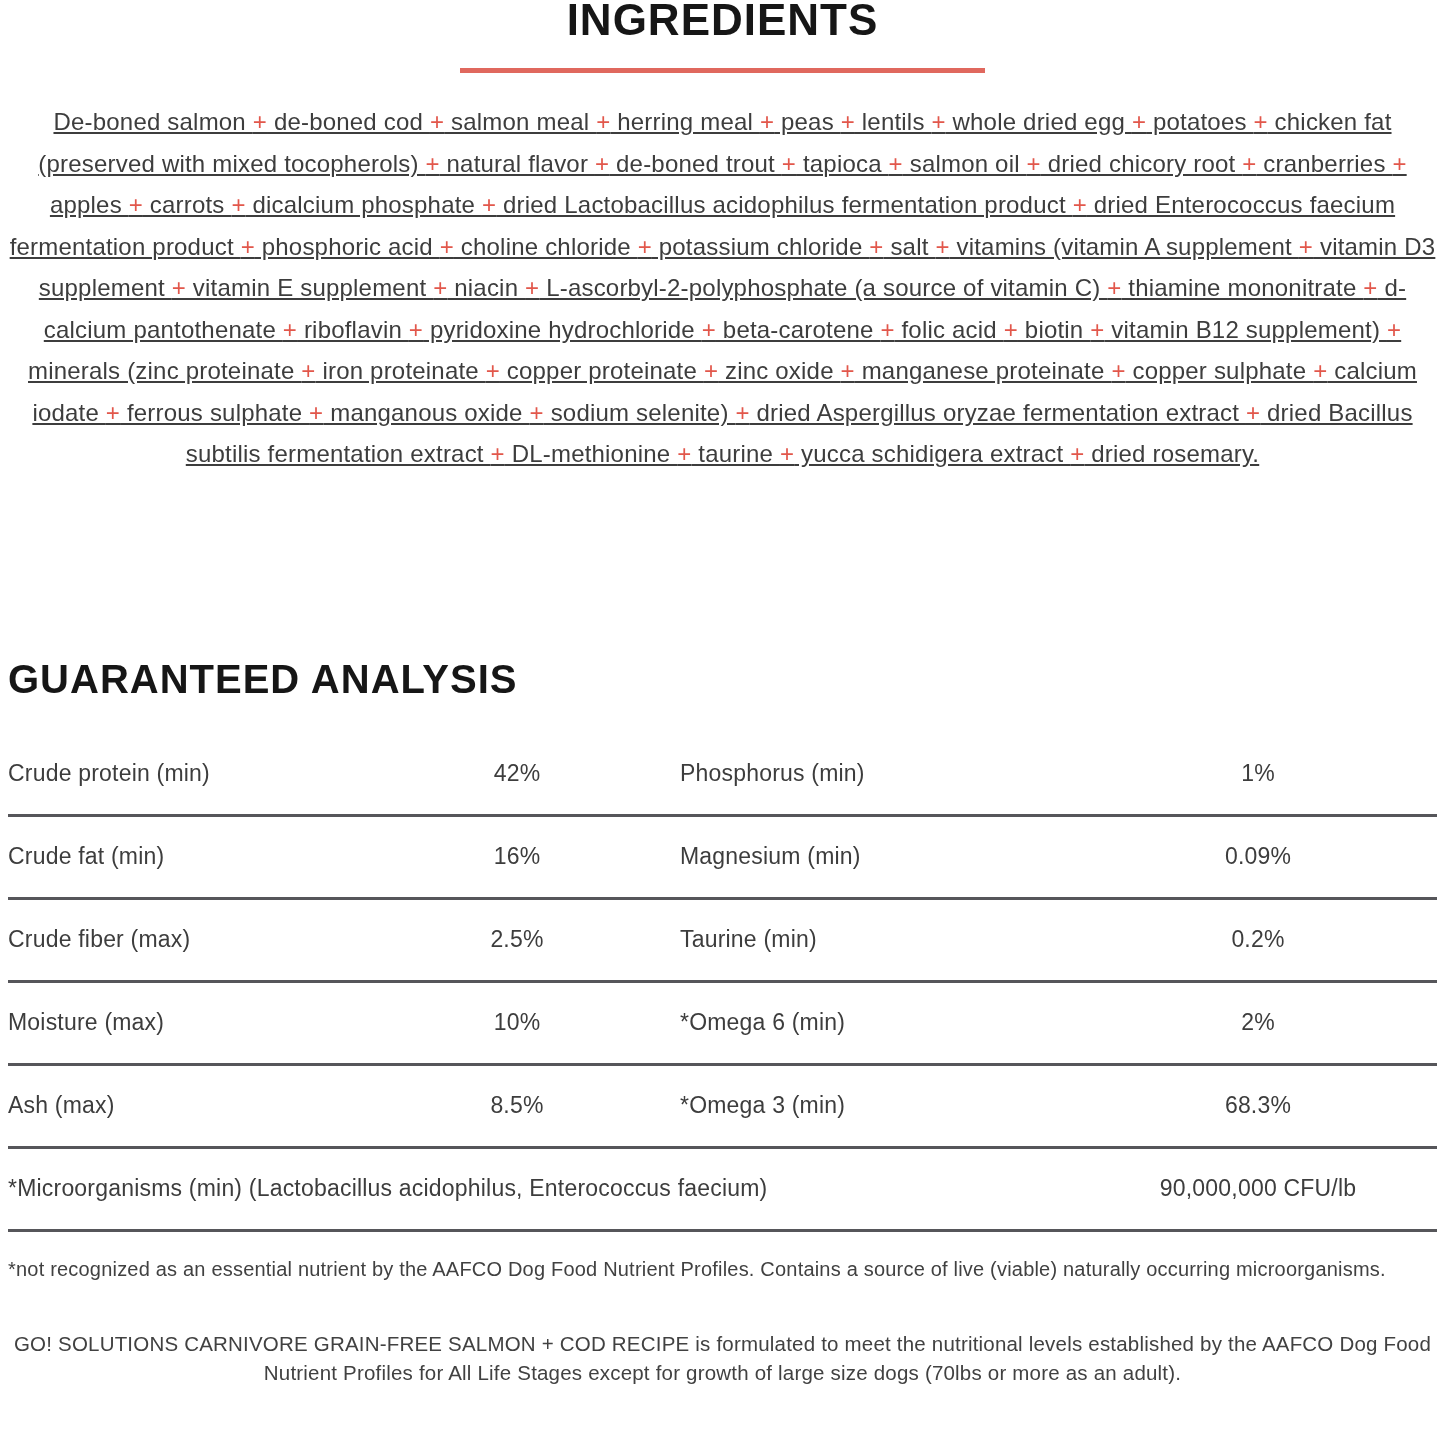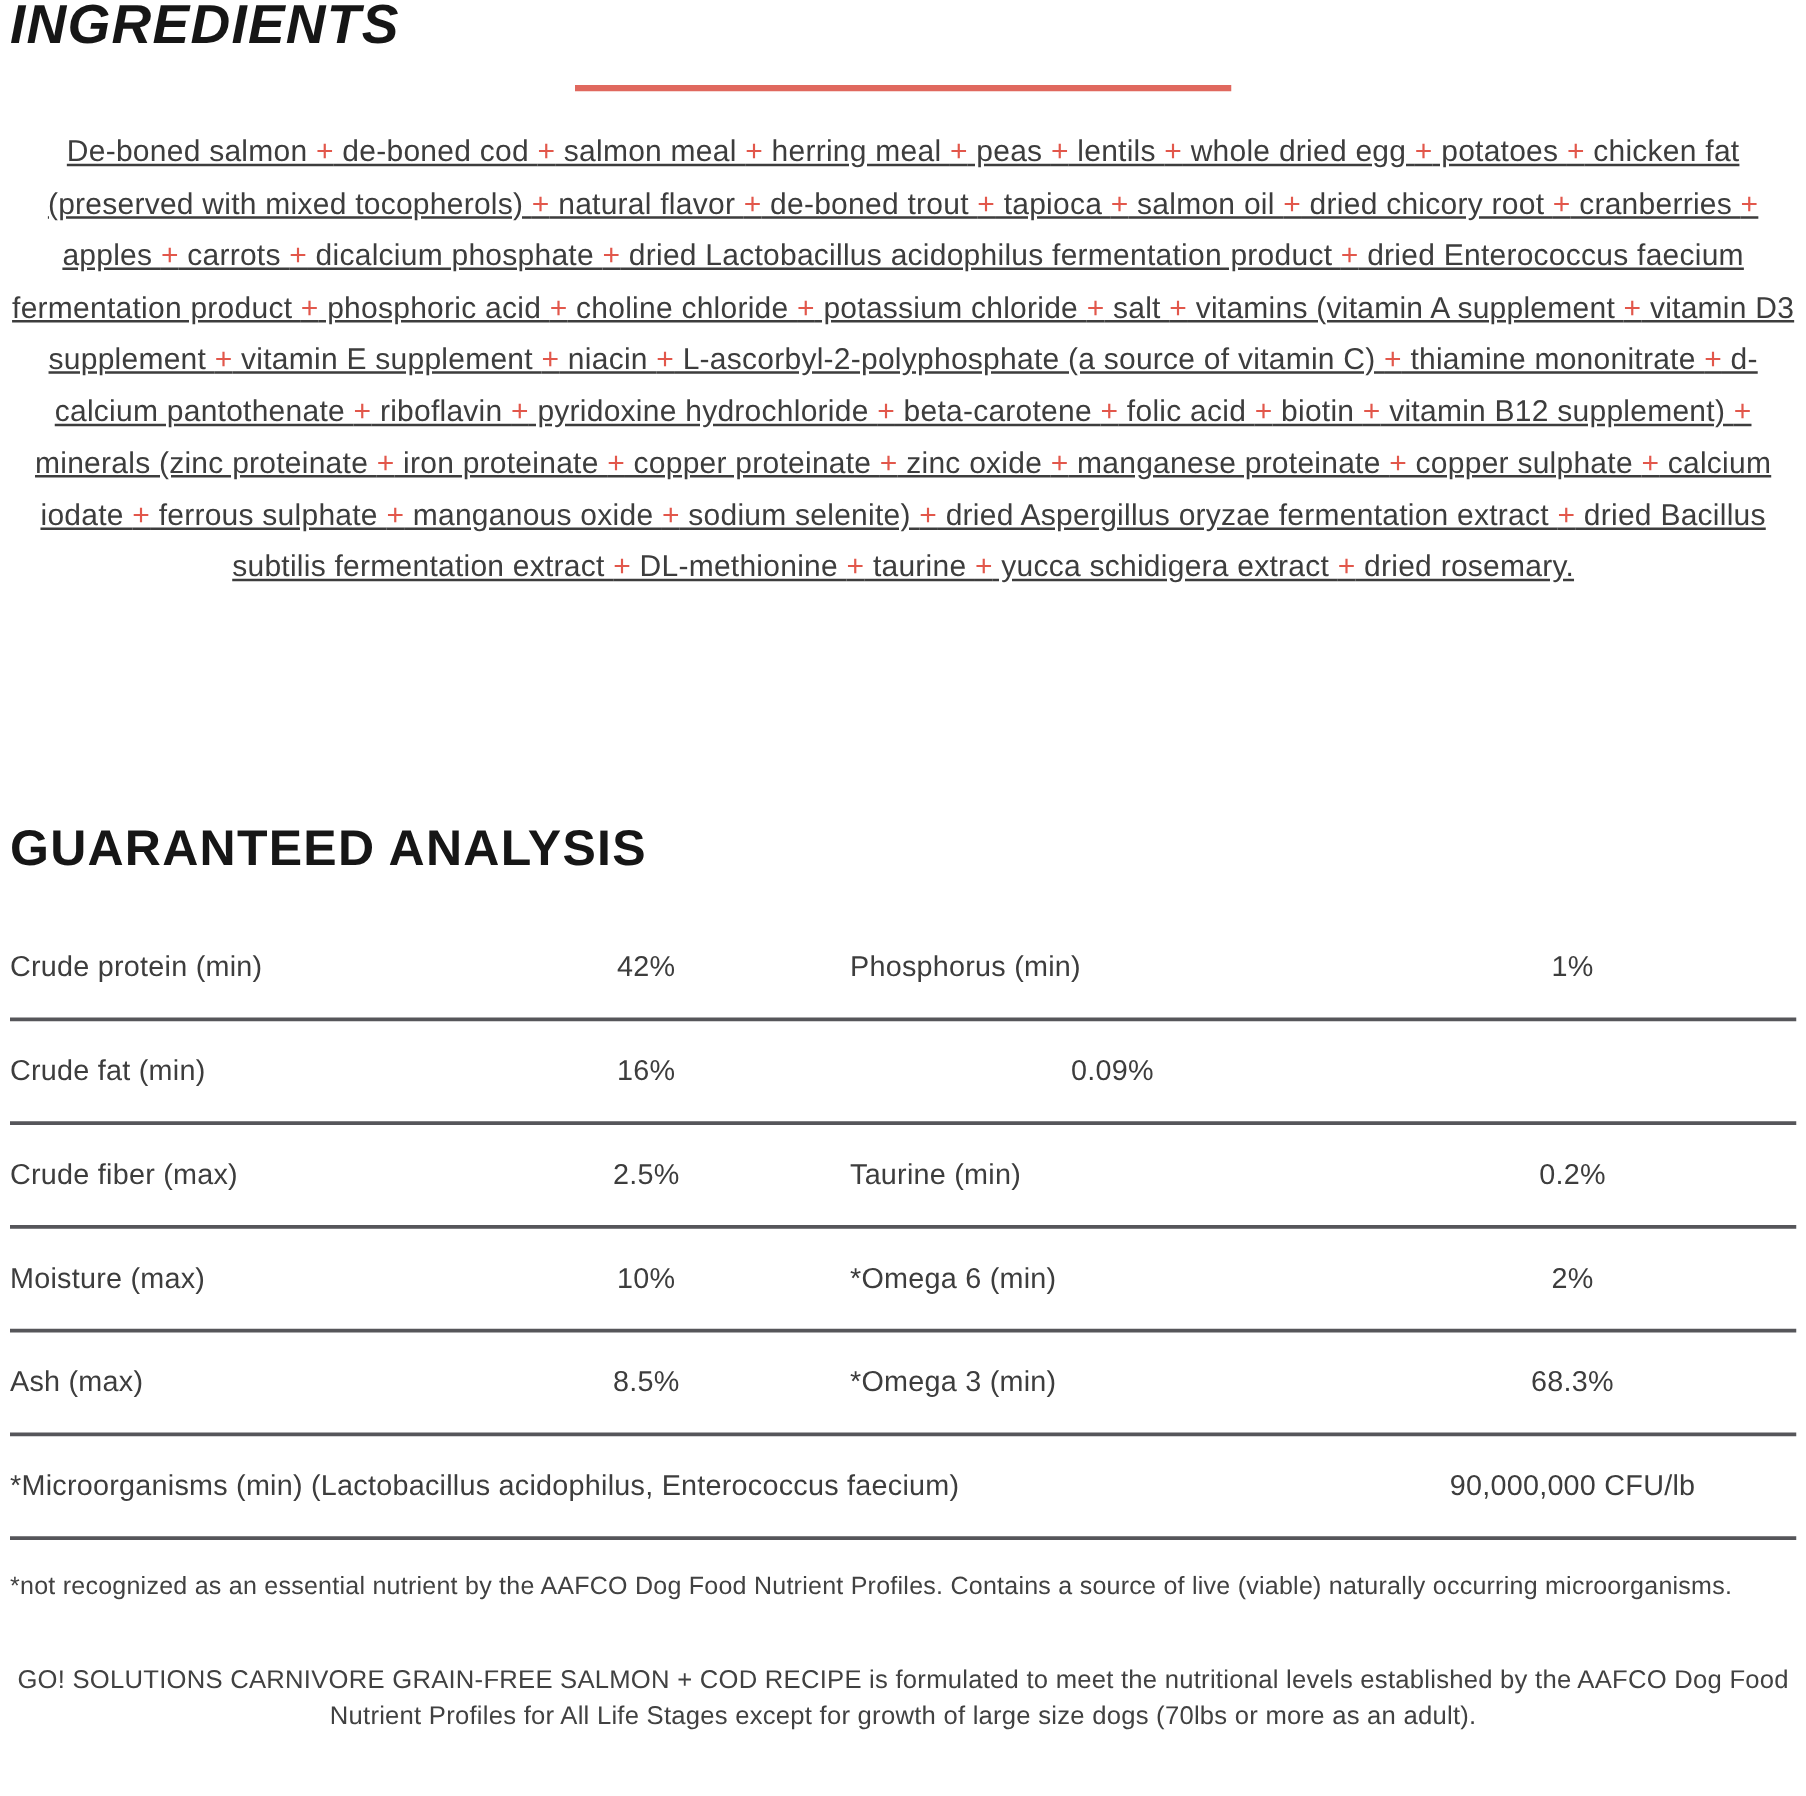--- a/index.html
+++ b/index.html
@@ -12,29 +12,28 @@
     color: #3d3d3d;
   }
   .page {
     width: 1445px;
     min-height: 1437px;
     box-sizing: border-box;
     padding: 0 8px;
   }
   
   .ing-title {
-    text-align: left;
+    text-align: center;
     font-size: 44px;
     line-height: 40px;
     font-weight: bold;
     letter-spacing: 1px;
     color: #161616;
     margin: 0;
     padding-top: 0px;
-    font-style: italic;
   }
   .ing-underline {
     width: 525px;
     height: 5px;
     background: #e0685e;
     margin: 28px auto 0 auto;
   }
   .ing-paragraph {
     margin: 28px auto 0 auto;
     width: 1429px;
@@ -110,20 +109,21 @@
       <div class="ga-value">42%</div>
       <div></div>
       <div class="ga-label">Phosphorus (min)</div>
       <div class="ga-value">1%</div>
     </div>
 
     <div class="ga-row">
       <div class="ga-label">Crude fat (min)</div>
       <div class="ga-value">16%</div>
       <div></div>
+      <div class="ga-label">Magnesium (min)</div>
       <div class="ga-value">0.09%</div>
     </div>
 
     <div class="ga-row">
       <div class="ga-label">Crude fiber (max)</div>
       <div class="ga-value">2.5%</div>
       <div></div>
       <div class="ga-label">Taurine (min)</div>
       <div class="ga-value">0.2%</div>
     </div>

